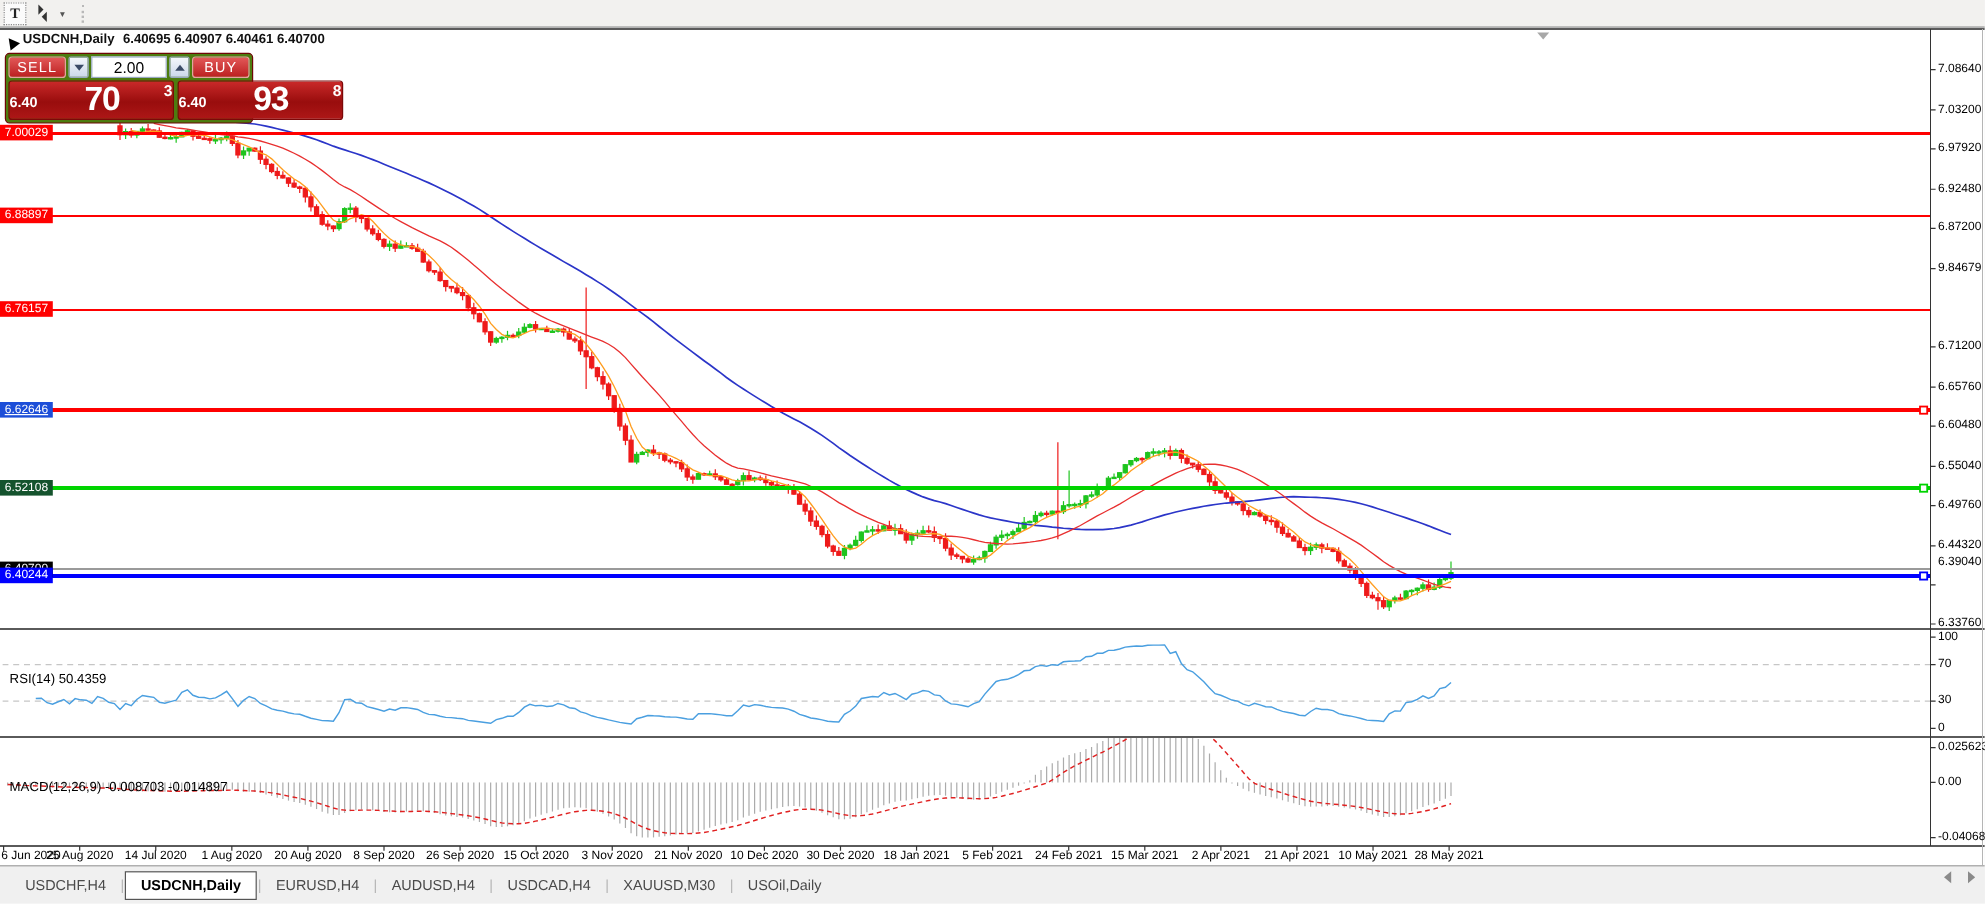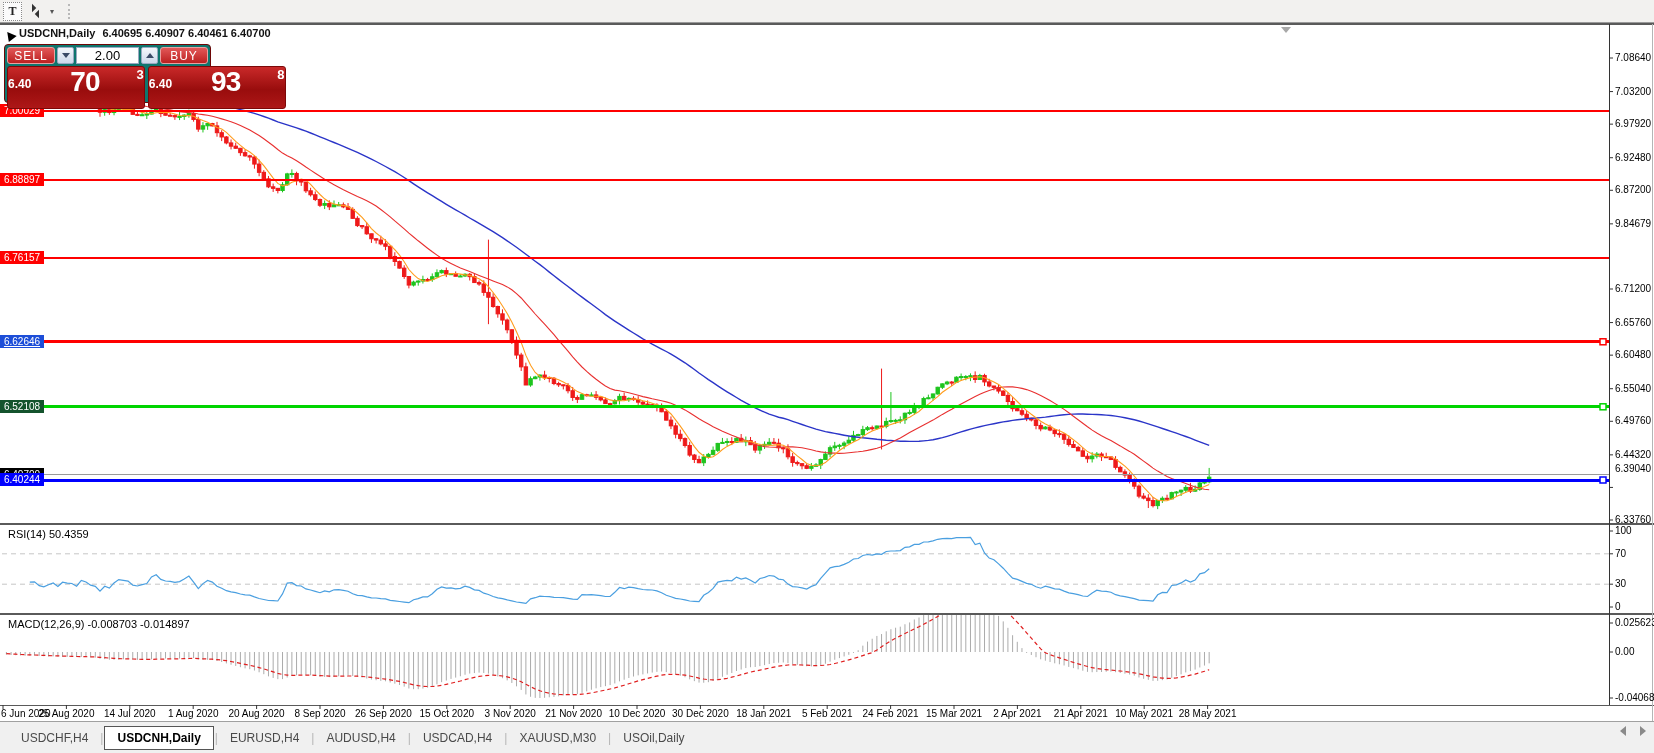--- a/index.html
+++ b/index.html
@@ -18,37 +18,37 @@
   .tf-btn.active{background:#fcfcfc;border:1px solid #8f8f8f;box-shadow:inset 0 1px 2px #c8c8c8;}
   .tf-divider{width:1px;height:16px;background:#c9c9c9;margin:0 4px;}
 
   
   #chart-window{position:absolute;left:0;top:23px;width:1654px;height:698px;background:#ffffff;border-top:2px solid #5a5a5a;box-sizing:border-box;z-index:1;}
   #gfx{position:absolute;left:0;top:0;width:1654px;height:753px;z-index:2;}
   #labels{position:absolute;left:0;top:0;width:1654px;height:753px;z-index:3;pointer-events:none;}
   .lbl{position:absolute;font-size:10px;color:#000;white-space:nowrap;}
   .axlbl{position:absolute;left:1610px;width:44px;height:13px;font-size:10px;color:#fff;text-align:center;line-height:13px;white-space:nowrap;}
   .datelbl{position:absolute;font-size:10px;color:#000;white-space:nowrap;transform:translateX(-50%);}
-  .panelbl{position:absolute;font-size:11px;color:#000;white-space:nowrap;}
+  .panelbl{position:absolute;font-size:11px;color:#000;white-space:nowrap;margin-top:32px;}
 
   
   #title-arrow{position:absolute;left:5px;top:31px;width:0;height:0;border-left:5px solid transparent;border-right:5px solid transparent;border-bottom:9px solid #000;transform:rotate(-38deg);z-index:4;}
   #chart-title{position:absolute;left:19px;top:27px;font-size:11px;font-weight:bold;color:#111;z-index:4;white-space:nowrap;}
   #chart-title span{margin-right:7px;}
 
   
-  #trade-panel{position:absolute;left:4px;top:44px;width:207px;height:59px;background:#0f766e;border:1px solid #6d0606;border-radius:4px;padding:2px;box-sizing:border-box;z-index:5;display:flex;flex-direction:column;gap:2px;}
+  #trade-panel{position:absolute;left:4px;top:44px;width:207px;height:59px;background:#4d7c0f;border:1px solid #6d0606;border-radius:4px;padding:2px;box-sizing:border-box;z-index:5;display:flex;flex-direction:column;gap:2px;}
   .tp-row1{display:flex;gap:2px;height:22px;}
   .btn-trade{flex:0 0 48px;background:linear-gradient(#e25858,#bc2020);color:#fff;font-size:12px;display:flex;align-items:center;justify-content:center;border:1px solid #e8a0a0;border-radius:3px;box-sizing:border-box;letter-spacing:1px;}
   .stepper{flex:0 0 17px;background:linear-gradient(#f4f7fb,#ccd8ea);border:1px solid #98a8c0;border-radius:2px;display:flex;align-items:center;justify-content:center;box-sizing:border-box;}
   .stp-up{width:0;height:0;border-left:4px solid transparent;border-right:4px solid transparent;border-bottom:5px solid #3a4a66;}
   .stp-dn{width:0;height:0;border-left:4px solid transparent;border-right:4px solid transparent;border-top:5px solid #3a4a66;}
   .vol{flex:1;border:1px solid #98a8c0;text-align:center;font-size:13px;font-family:"Liberation Sans",sans-serif;padding:0;min-width:0;box-sizing:border-box;}
   .tp-row2{display:flex;gap:3px;flex:1;}
-  .big-btn{flex:1;background:linear-gradient(#c92929 0%,#990d0d 55%,#ad1717 100%);border:1px solid #7c0808;border-radius:3px;color:#fff;display:flex;align-items:flex-end;justify-content:center;padding-bottom:13px;box-sizing:border-box;gap:36px;}
+  .big-btn{flex:1;background:linear-gradient(#c92929 0%,#990d0d 55%,#ad1717 100%);border:1px solid #7c0808;border-radius:3px;color:#fff;display:flex;align-items:flex-end;justify-content:center;padding-bottom:3px;box-sizing:border-box;gap:36px;}
   .big-small{font-size:12px;font-weight:bold;margin-right:3px;margin-bottom:4px;}
   .big-main{font-size:28px;font-weight:bold;line-height:27px;letter-spacing:-1px;}
   .big-sup{font-size:13px;font-weight:bold;margin-bottom:13px;margin-left:1px;}
 
   
   #shift-marker{position:absolute;left:1281px;top:27px;width:0;height:0;border-left:5px solid transparent;border-right:5px solid transparent;border-top:6px solid #a8a8a8;z-index:4;}
 
   
   #tabbar{position:absolute;left:0;top:721px;width:1654px;height:32px;background:#f0f0f0;border-top:1px solid #a0a0a0;display:flex;align-items:center;padding-left:10px;box-sizing:border-box;z-index:10;}
   .tab{font-size:12px;color:#4a4a4a;padding:4px 11px;white-space:nowrap;}

